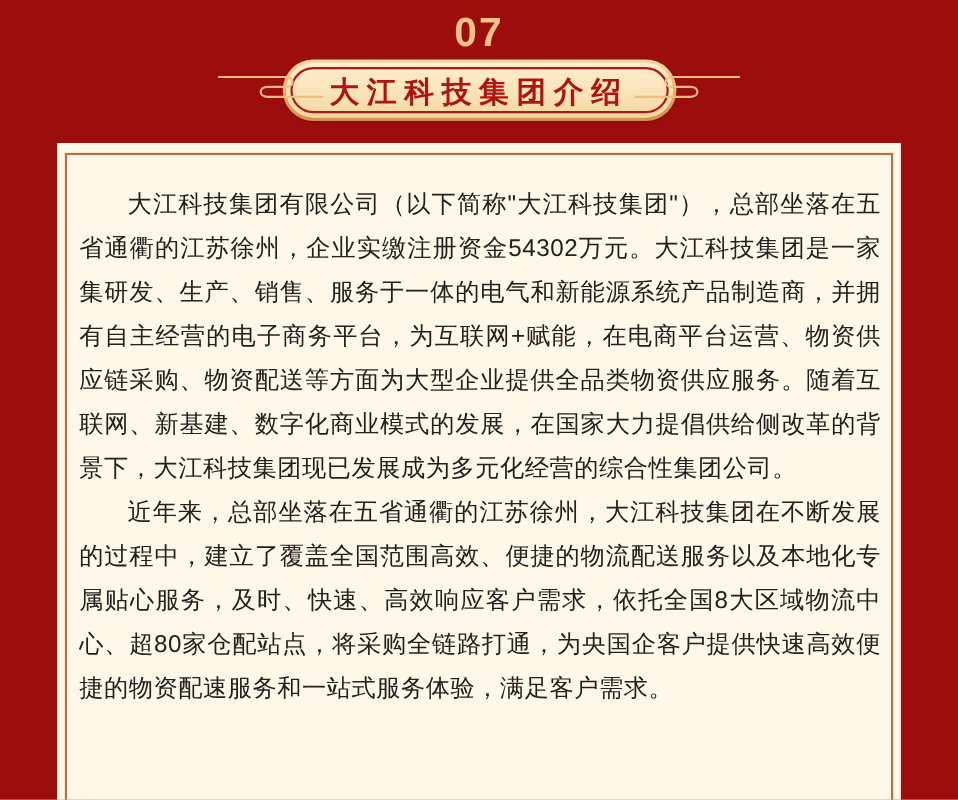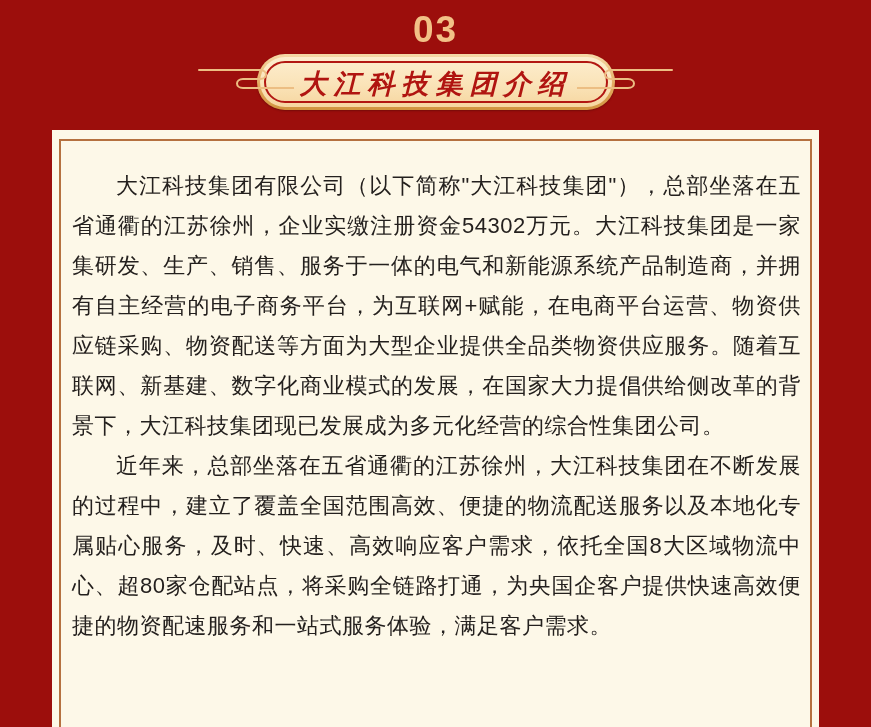--- a/index.html
+++ b/index.html
@@ -27,21 +27,20 @@
     margin-top: 3px;
     height: 56px;
     display: flex;
     justify-content: center;
   }
   .badge-outer {
     padding: 3px;
     border-radius: 30px;
     background: linear-gradient(180deg, #f6d9a8 0%, #e3ab60 55%, #d09440 100%);
     box-shadow: 0 1px 2px rgba(0,0,0,0.25);
-    font-style: italic;
   }
   .badge-mid {
     border-radius: 27px;
     background: linear-gradient(180deg, #fdeecf 0%, #fae3b8 55%, #f6d6a0 100%);
     padding: 4px;
     height: 100%;
   }
   .badge-core {
     height: 100%;
     border: 2px solid #b21712;
@@ -92,21 +91,21 @@
     line-height: 40px;
     text-align: justify;
     letter-spacing: 0.5px;
   }
   .card-body p { text-indent: 2em; margin: 0; }
 </style>
 </head>
 <body>
 
 <div class="header">
-  <div class="section-number">03</div>
+  <div class="section-number">07</div>
 
   <div class="badge-row">
 
     <svg class="flourish flourish-left" viewBox="0 0 96 26">
       <path d="M1,4 H62 C70,4 70,13 62,13 H45 C37,13 37,22 45,22 H96" fill="none" stroke="#ecbe83" stroke-width="2" stroke-linecap="round"></path>
     </svg>
 
     <div class="badge-outer">
       <div class="badge-mid">
         <div class="badge-core">

